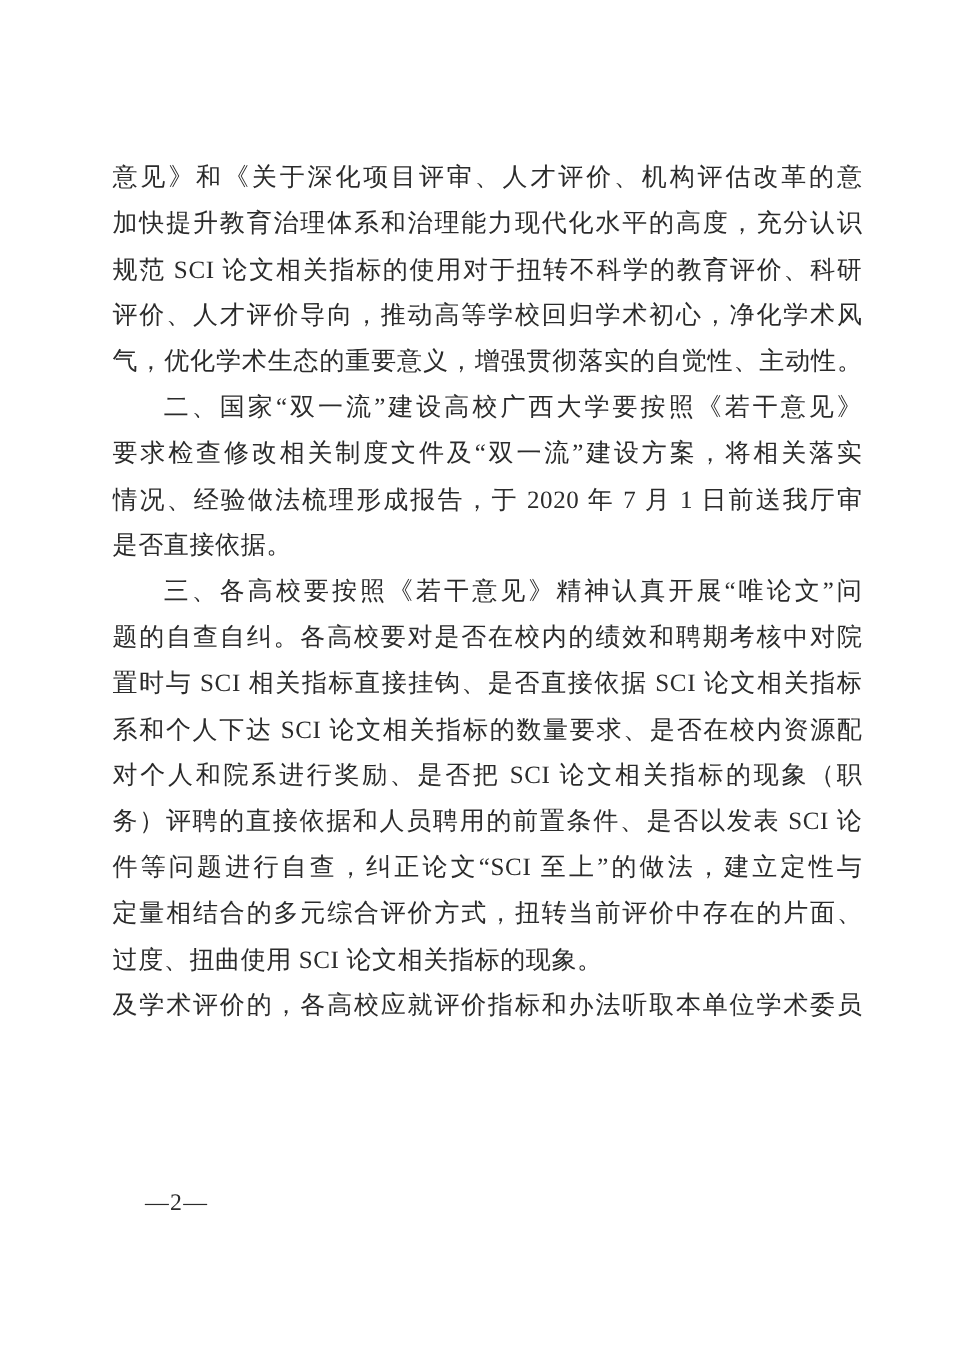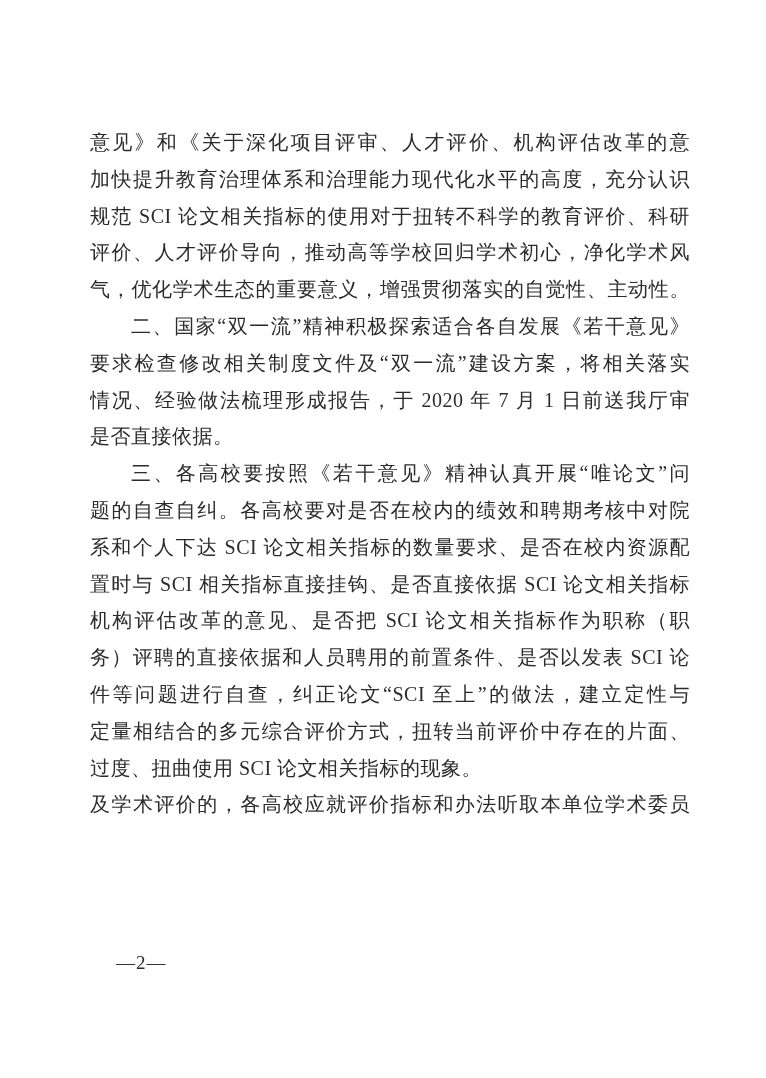--- a/index.html
+++ b/index.html
@@ -50,29 +50,29 @@
 </head>
 <body style="background: rgb(255, 255, 255);">
 
 <div class="page" style="color: rgb(43, 43, 43);">
   <div class="body-text">
       <div class="line fill">意见》和《关于深化项目评审、人才评价、机构评估改革的意见》，</div>
       <div class="line fill">加快提升教育治理体系和治理能力现代化水平的高度，充分认识</div>
       <div class="line fill">规范 SCI 论文相关指标的使用对于扭转不科学的教育评价、科研</div>
       <div class="line fill">评价、人才评价导向，推动高等学校回归学术初心，净化学术风</div>
       <div class="line fill">气，优化学术生态的重要意义，增强贯彻落实的自觉性、主动性。</div>
-      <div class="line indent fill">二、国家“双一流”精神积极探索适合各自发展《若干意见》</div>
+      <div class="line indent fill">二、国家“双一流”建设高校广西大学要按照《若干意见》</div>
       <div class="line fill">要求检查修改相关制度文件及“双一流”建设方案，将相关落实</div>
       <div class="line fill">情况、经验做法梳理形成报告，于 2020 年 7 月 1 日前送我厅审</div>
       <div class="line">是否直接依据。</div>
       <div class="line indent fill">三、各高校要按照《若干意见》精神认真开展“唯论文”问</div>
       <div class="line fill">题的自查自纠。各高校要对是否在校内的绩效和聘期考核中对院</div>
+      <div class="line fill">置时与 SCI 相关指标直接挂钩、是否直接依据 SCI 论文相关指标</div>
       <div class="line fill">系和个人下达 SCI 论文相关指标的数量要求、是否在校内资源配</div>
-      <div class="line fill">置时与 SCI 相关指标直接挂钩、是否直接依据 SCI 论文相关指标</div>
-      <div class="line fill">机构评估改革的意见、是否把 SCI 论文相关指标作为职称（职</div>
+      <div class="line fill">对个人和院系进行奖励、是否把 SCI 论文相关指标的现象（职</div>
       <div class="line fill">务）评聘的直接依据和人员聘用的前置条件、是否以发表 SCI 论</div>
       <div class="line fill">件等问题进行自查，纠正论文“SCI 至上”的做法，建立定性与</div>
       <div class="line fill">定量相结合的多元综合评价方式，扭转当前评价中存在的片面、</div>
       <div class="line">过度、扭曲使用 SCI 论文相关指标的现象。</div>
       <div class="line fill">及学术评价的，各高校应就评价指标和办法听取本单位学术委员</div>
     </div>
   <div class="page-number">—2—</div>
 </div>
 
 </body></html>

